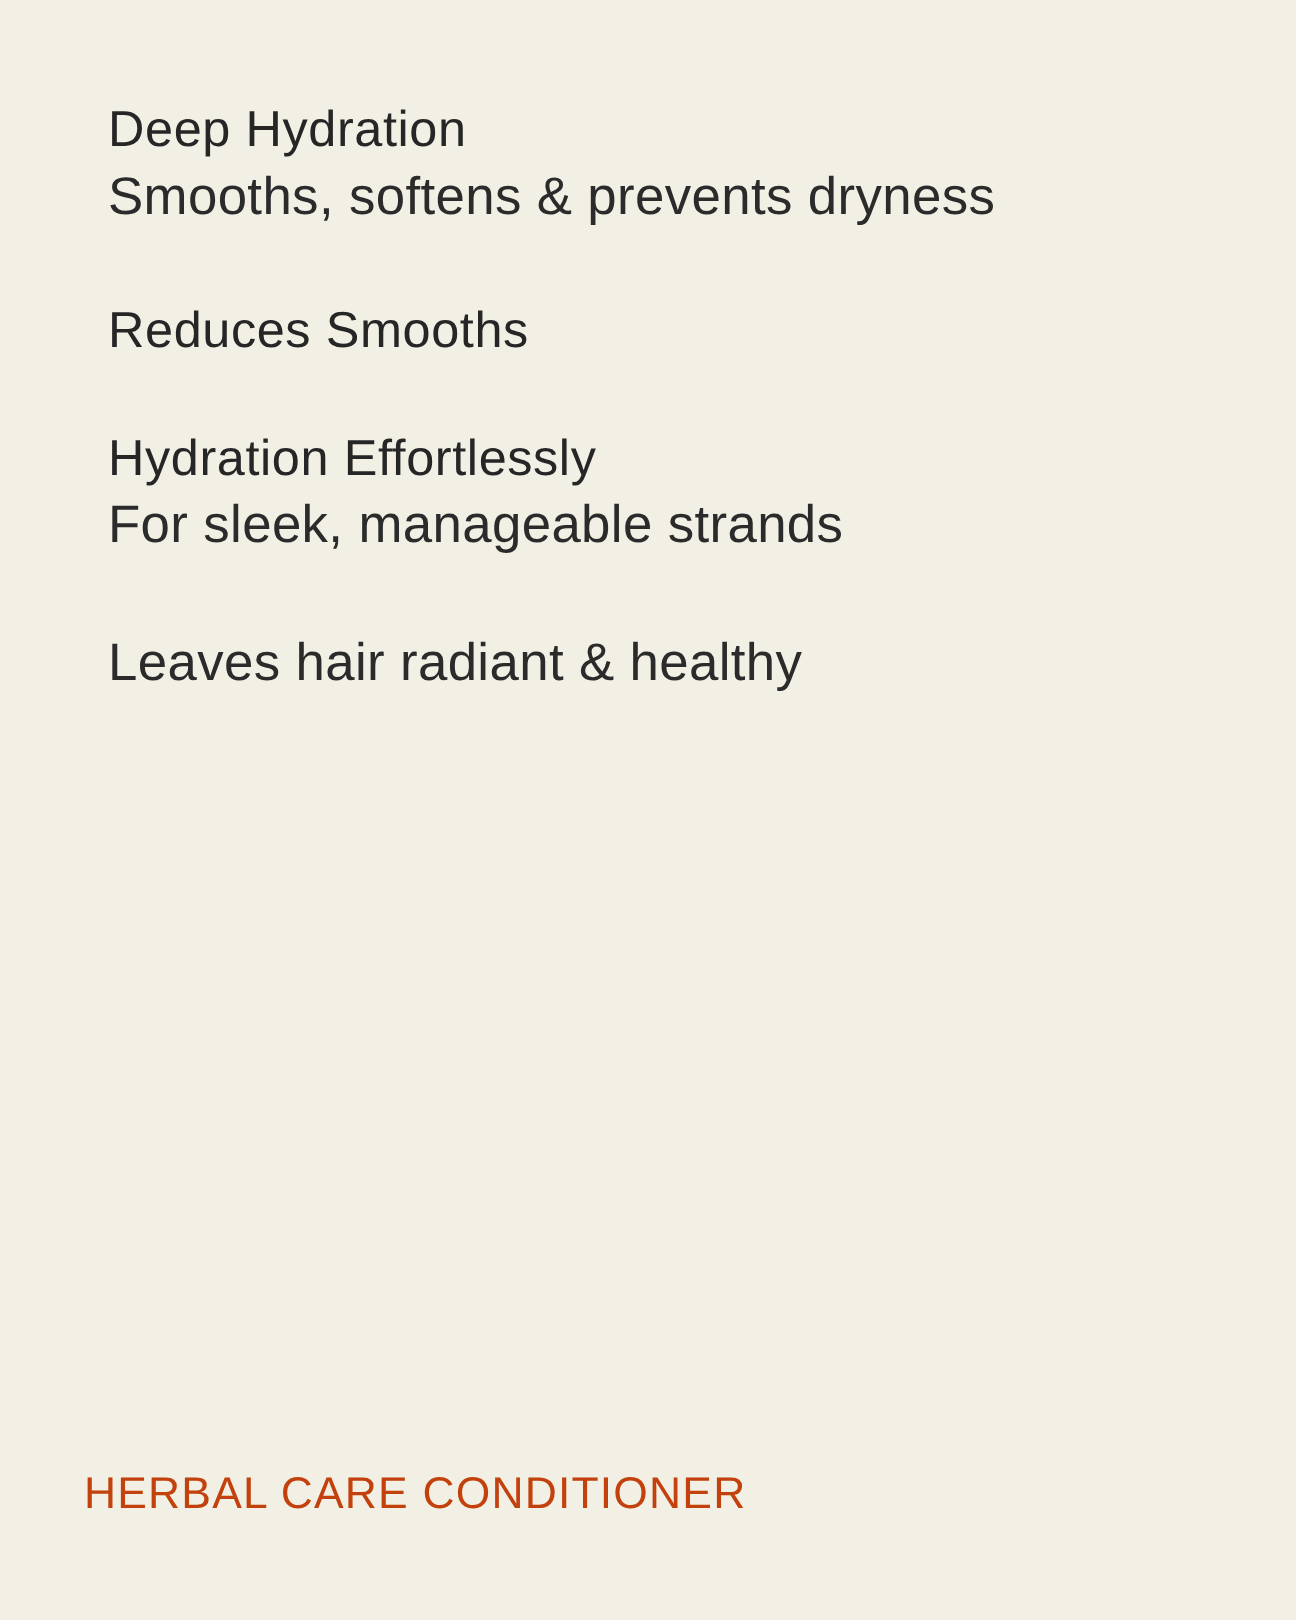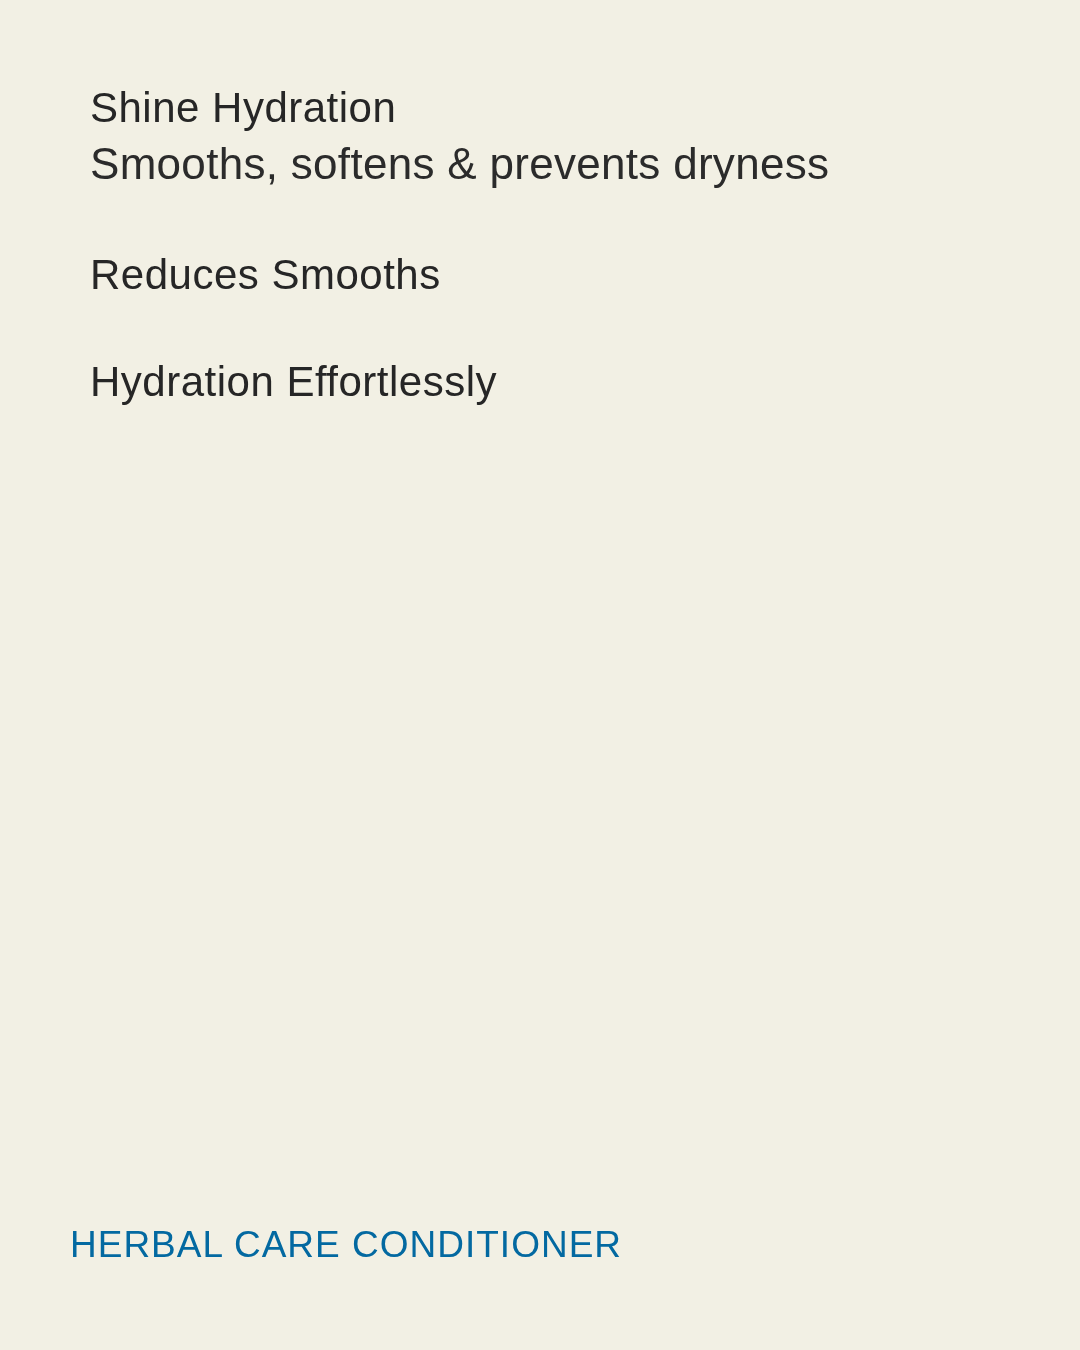--- a/index.html
+++ b/index.html
@@ -44,46 +44,48 @@
   .footer {
     position: absolute;
     left: 70px;
     top: 1224px;
   }
   .product-name {
     margin: 0;
     font-size: 37px;
     font-weight: 400;
     letter-spacing: 1px;
-    color: #0369a1;
+    color: #c2410c;
     text-transform: uppercase;
     white-space: nowrap;
   }
 </style>
 </head>
 <body>
 
 <div class="page">
 
   <div class="benefits">
 
     <section class="benefit">
-      <h2 class="benefit-title">Shine Hydration</h2>
+      <h2 class="benefit-title">Deep Hydration</h2>
       <p class="benefit-desc">Smooths, softens &amp; prevents dryness</p>
     </section>
 
     <section class="benefit">
       <h2 class="benefit-title">Reduces Smooths</h2>
     </section>
 
     <section class="benefit">
       <h2 class="benefit-title">Hydration Effortlessly</h2>
+      <p class="benefit-desc">For sleek, manageable strands</p>
     </section>
 
     <section class="benefit">
+      <p class="benefit-desc">Leaves hair radiant &amp; healthy</p>
     </section>
 
   </div>
 
   <div class="footer">
     <p class="product-name">HERBAL CARE CONDITIONER</p>
   </div>
 
 </div>
 

